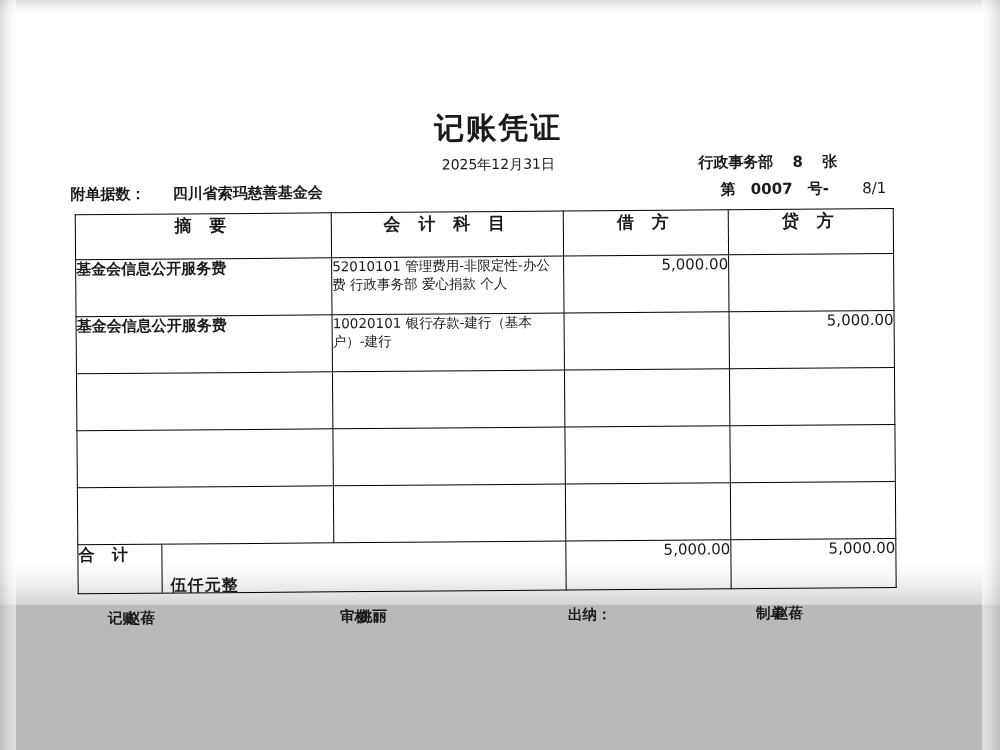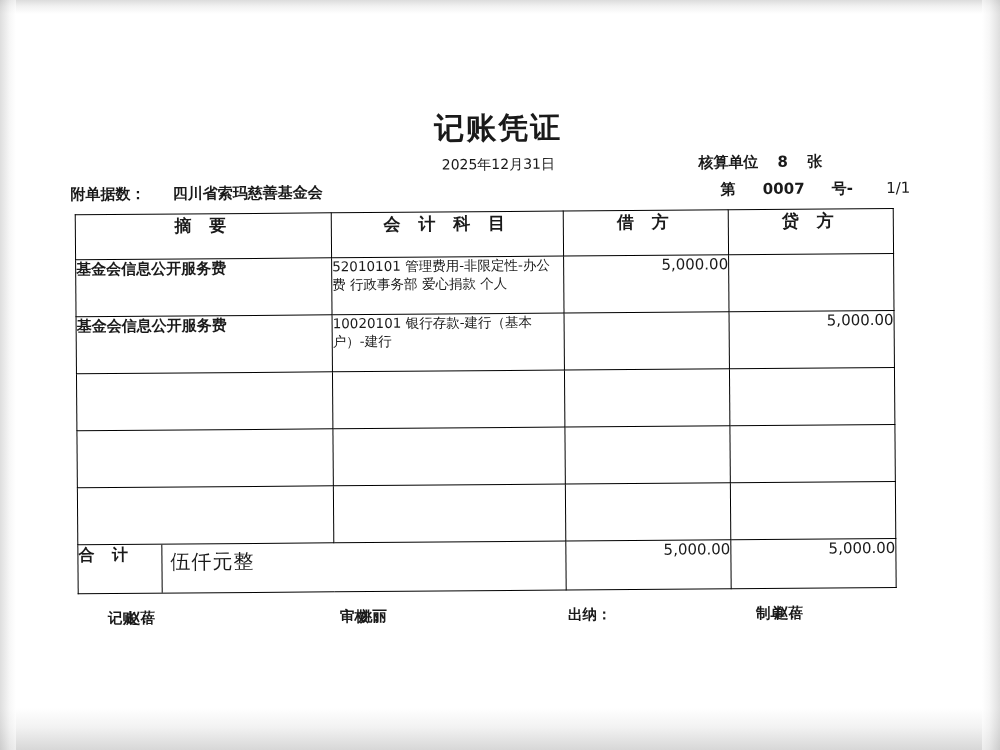--- a/index.html
+++ b/index.html
@@ -11,21 +11,21 @@
     width: 1000px;
     height: 750px;
     overflow: hidden;
     font-family: "Liberation Sans", sans-serif;
   }
   .page {
     position: absolute;
     left: 0;
     top: 0;
     width: 1000px;
-    height: 750px;
+    height: 604px;
     background: #ffffff;
     box-shadow: 0 0 0 1px #cfcfcf;
   }
   
   .paper-edge-top {
     position: absolute;
     left: 0; top: 0;
     width: 1000px; height: 14px;
     background: linear-gradient(180deg, #c9c9c9 0%, #eaeaea 45%, #ffffff 100%);
     opacity: .65;
@@ -105,21 +105,21 @@
   .unit .val { margin-left: 22px; }
   .voucher-no {
     position: absolute;
     left: 722px;
     top: 182px;
     font-size: 15px;
     font-family: "DejaVu Sans", sans-serif;
     font-weight: bold;
     white-space: nowrap;
   }
-  .voucher-no .n { margin: 0 22px; }
+  .voucher-no .n { margin: 0 10px; }
   .voucher-no .pg { margin-left: 28px; font-weight: normal; }
 
   table.voucher {
     position: absolute;
     left: 76px;
     top: 211px;
     width: 818px;
     border-collapse: collapse;
     table-layout: fixed;
   }
@@ -178,24 +178,24 @@
     position: absolute;
     left: 83px;
     top: 0;
     bottom: 0;
     width: 1px;
     background: #000;
   }
   .total-words {
     position: absolute;
     left: 92px;
-    top: 4px;
+    top: 31px;
     letter-spacing: 1px;
-    font-weight: normal;
-    font-size: 20px;
+    font-weight: bold;
+    font-size: 16px;
   }
   .total-amt {
     padding: 14px 12px 0 0;
     text-align: right;
     font-size: 15px;
     font-family: "DejaVu Sans", sans-serif;
   }
 
   .signs {
     position: absolute;
@@ -221,35 +221,35 @@
   <div class="paper-edge-bottom"></div>
   <div class="paper-edge-left"></div>
   <div class="paper-edge-right"></div>
 
   <div class="doc">
 
     <div class="title">记账凭证</div>
     <div class="subdate">2025年12月31日</div>
 
     <div class="attach">
-      <span>核算单位</span>
+      <span>行政事务部</span>
       <span class="num">8</span>
       <span>张</span>
     </div>
 
     <div class="unit">
       <span>附单据数：</span>
       <span class="val">四川省索玛慈善基金会</span>
     </div>
 
     <div class="voucher-no">
       <span>第</span>
       <span class="n">0007</span>
       <span>号-</span>
-      <span class="pg">1/1</span>
+      <span class="pg">8/1</span>
     </div>
 
     <table class="voucher">
       <colgroup>
         <col class="c-abs">
           <col class="c-acct">
           <col class="c-debit">
           <col class="c-credit">
       </colgroup>
       <tbody>

